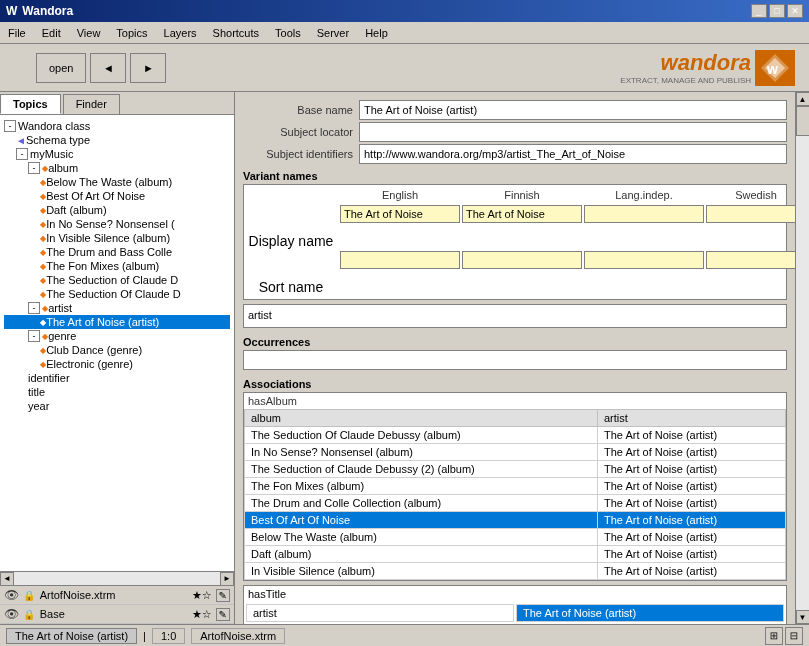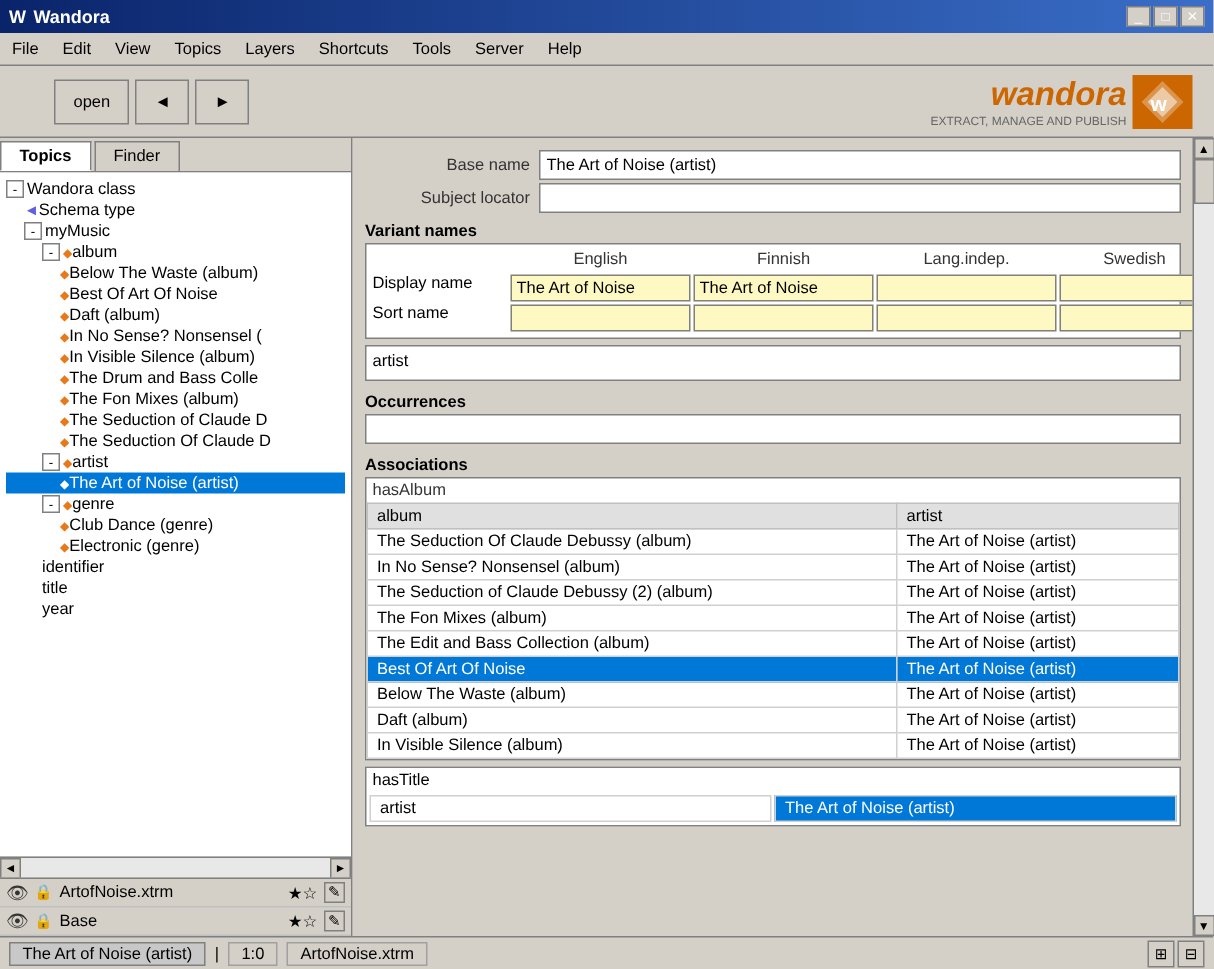--- a/index.html
+++ b/index.html
@@ -221,23 +221,24 @@
       background: white;
       padding: 4px;
       margin-bottom: 4px;
     }
     .variant-col-header {
       font-size: 11px;
       text-align: center;
       color: #333;
     }
     .variant-row-label {
-      font-size: 11px;
-      text-align: left;
+      font-size: 14px;
+      text-align: center;
       padding-right: 4px;
+      margin-top: 28px;
     }
     .variant-input {
       border: 1px solid #808080;
       background: #fef9c3;
       padding: 1px 3px;
       font-size: 11px;
       height: 18px;
     }
 
     .classes-box {
@@ -597,20 +598,24 @@
     <div class="form-row">
       <span class="form-label">Base name</span>
       <input class="form-input" type="text" value="The Art of Noise (artist)" style="">
     </div>
 
     <div class="form-row">
       <span class="form-label">Subject locator</span>
       <input class="form-input" type="text" style="">
     </div>
 
+    <div class="form-row">
+      <span class="form-label">Subject identifiers</span>
+      <input class="form-input" type="text" value="http://www.wandora.org/mp3/artist_The_Art_of_Noise" style="">
+    </div>
 
     <div class="section-header">Variant names</div>
     <div class="variant-names-box">
       <div style="display:grid;grid-template-columns:90px 120px 120px 120px 100px;gap:2px;margin-bottom:4px;">
         <div></div>
         <div class="variant-col-header">English</div>
         <div class="variant-col-header">Finnish</div>
         <div class="variant-col-header">Lang.indep.</div>
         <div class="variant-col-header">Swedish</div>
       </div>
@@ -658,21 +663,21 @@
             </tr>
             <tr>
               <td>The Seduction of Claude Debussy (2) (album)</td>
               <td>The Art of Noise (artist)</td>
             </tr>
             <tr>
               <td>The Fon Mixes (album)</td>
               <td>The Art of Noise (artist)</td>
             </tr>
             <tr>
-              <td>The Edit and Bass Collection (album)</td>
+              <td>The Drum and Colle Collection (album)</td>
               <td>The Art of Noise (artist)</td>
             </tr>
             <tr class="selected">
               <td>Best Of Art Of Noise</td>
               <td>The Art of Noise (artist)</td>
             </tr>
             <tr>
               <td>Below The Waste (album)</td>
               <td>The Art of Noise (artist)</td>
             </tr>

